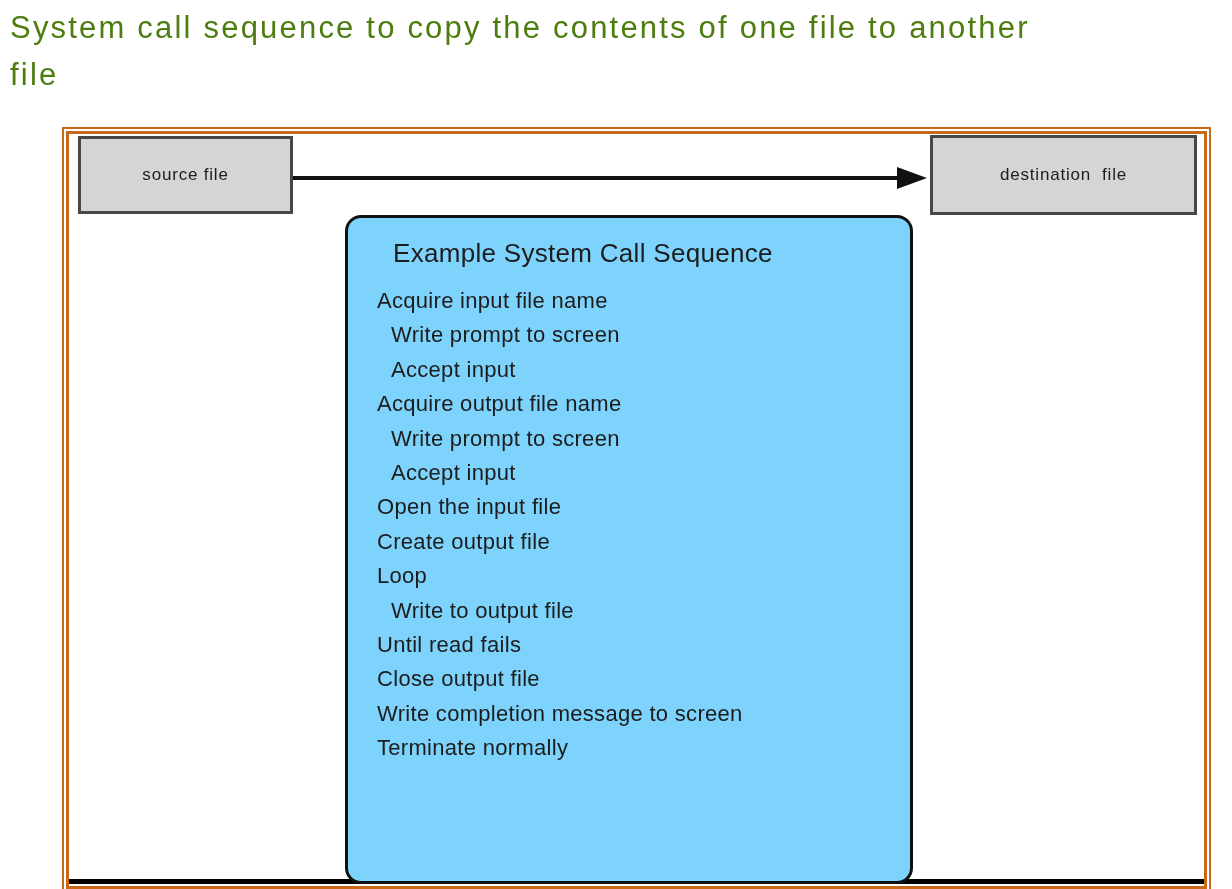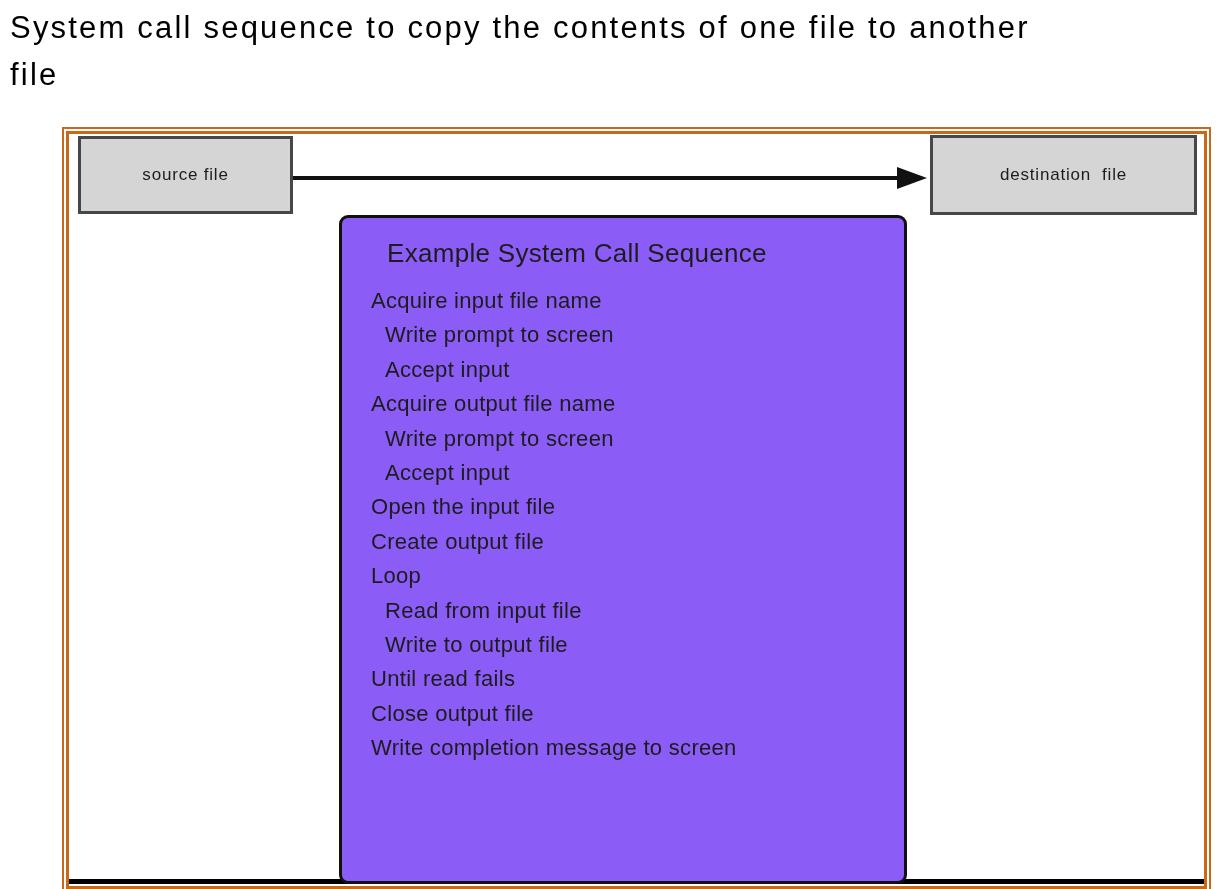--- a/index.html
+++ b/index.html
@@ -17,21 +17,21 @@
   }
 
   
   .page-title {
     position: absolute;
     left: 10px;
     top: 4px;
     font-size: 31px;
     letter-spacing: 2.2px;
     line-height: 47px;
-    color: #000000;
+    color: #4d7c0f;
     white-space: nowrap;
   }
 
   
   .frame {
     position: absolute;
     left: 66px;
     top: 131px;
     width: 1141px;
     height: 758px;
@@ -98,28 +98,28 @@
     right: 0;
     bottom: 2px;
     height: 5px;
     background: #000000;
     z-index: 1;
   }
 
   
   .callout {
     position: absolute;
-    left: 270px;
+    left: 276px;
     top: 81px;
     width: 568px;
     height: 669px;
     box-sizing: border-box;
-    background: #8b5cf6;
+    background: #7dd3fc;
     border: 3px solid #111111;
-    border-radius: 9px;
+    border-radius: 16px;
     z-index: 2;
     overflow: hidden;
   }
   .callout-header {
     margin: 20px 0 0 45px;
     font-size: 26px;
     letter-spacing: 0.3px;
     color: #1c1c1c;
   }
   .steps {
@@ -165,21 +165,21 @@
     <div class="steps">
         <div class="step indent-0">Acquire input file name</div>
         <div class="step indent-1">Write prompt to screen</div>
         <div class="step indent-1">Accept input</div>
         <div class="step indent-0">Acquire output file name</div>
         <div class="step indent-1">Write prompt to screen</div>
         <div class="step indent-1">Accept input</div>
         <div class="step indent-0">Open the input file</div>
         <div class="step indent-0">Create output file</div>
         <div class="step indent-0">Loop</div>
-        <div class="step indent-1">Read from input file</div>
         <div class="step indent-1">Write to output file</div>
         <div class="step indent-0">Until read fails</div>
         <div class="step indent-0">Close output file</div>
         <div class="step indent-0">Write completion message to screen</div>
+        <div class="step indent-0">Terminate normally</div>
       </div>
   </div>
 
 </div>
 
 </body></html>

